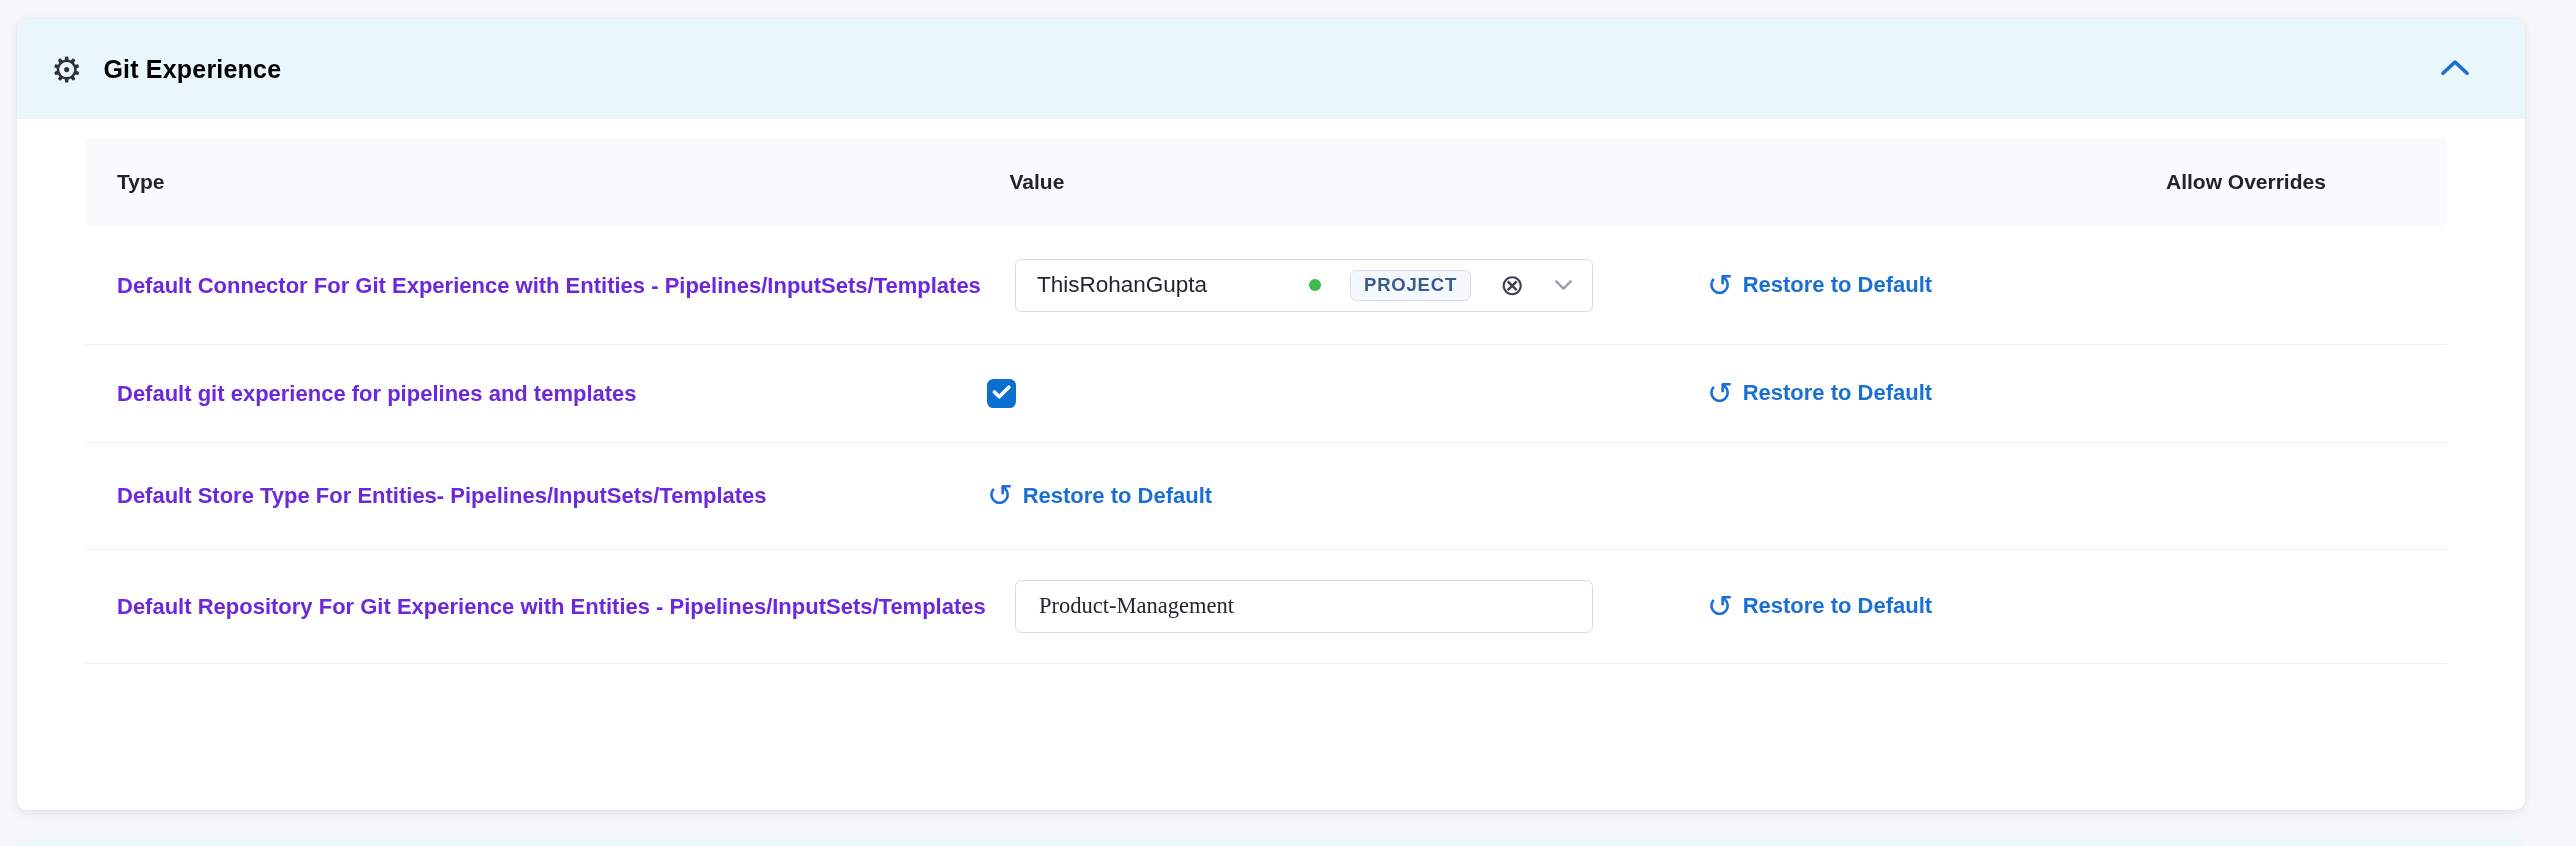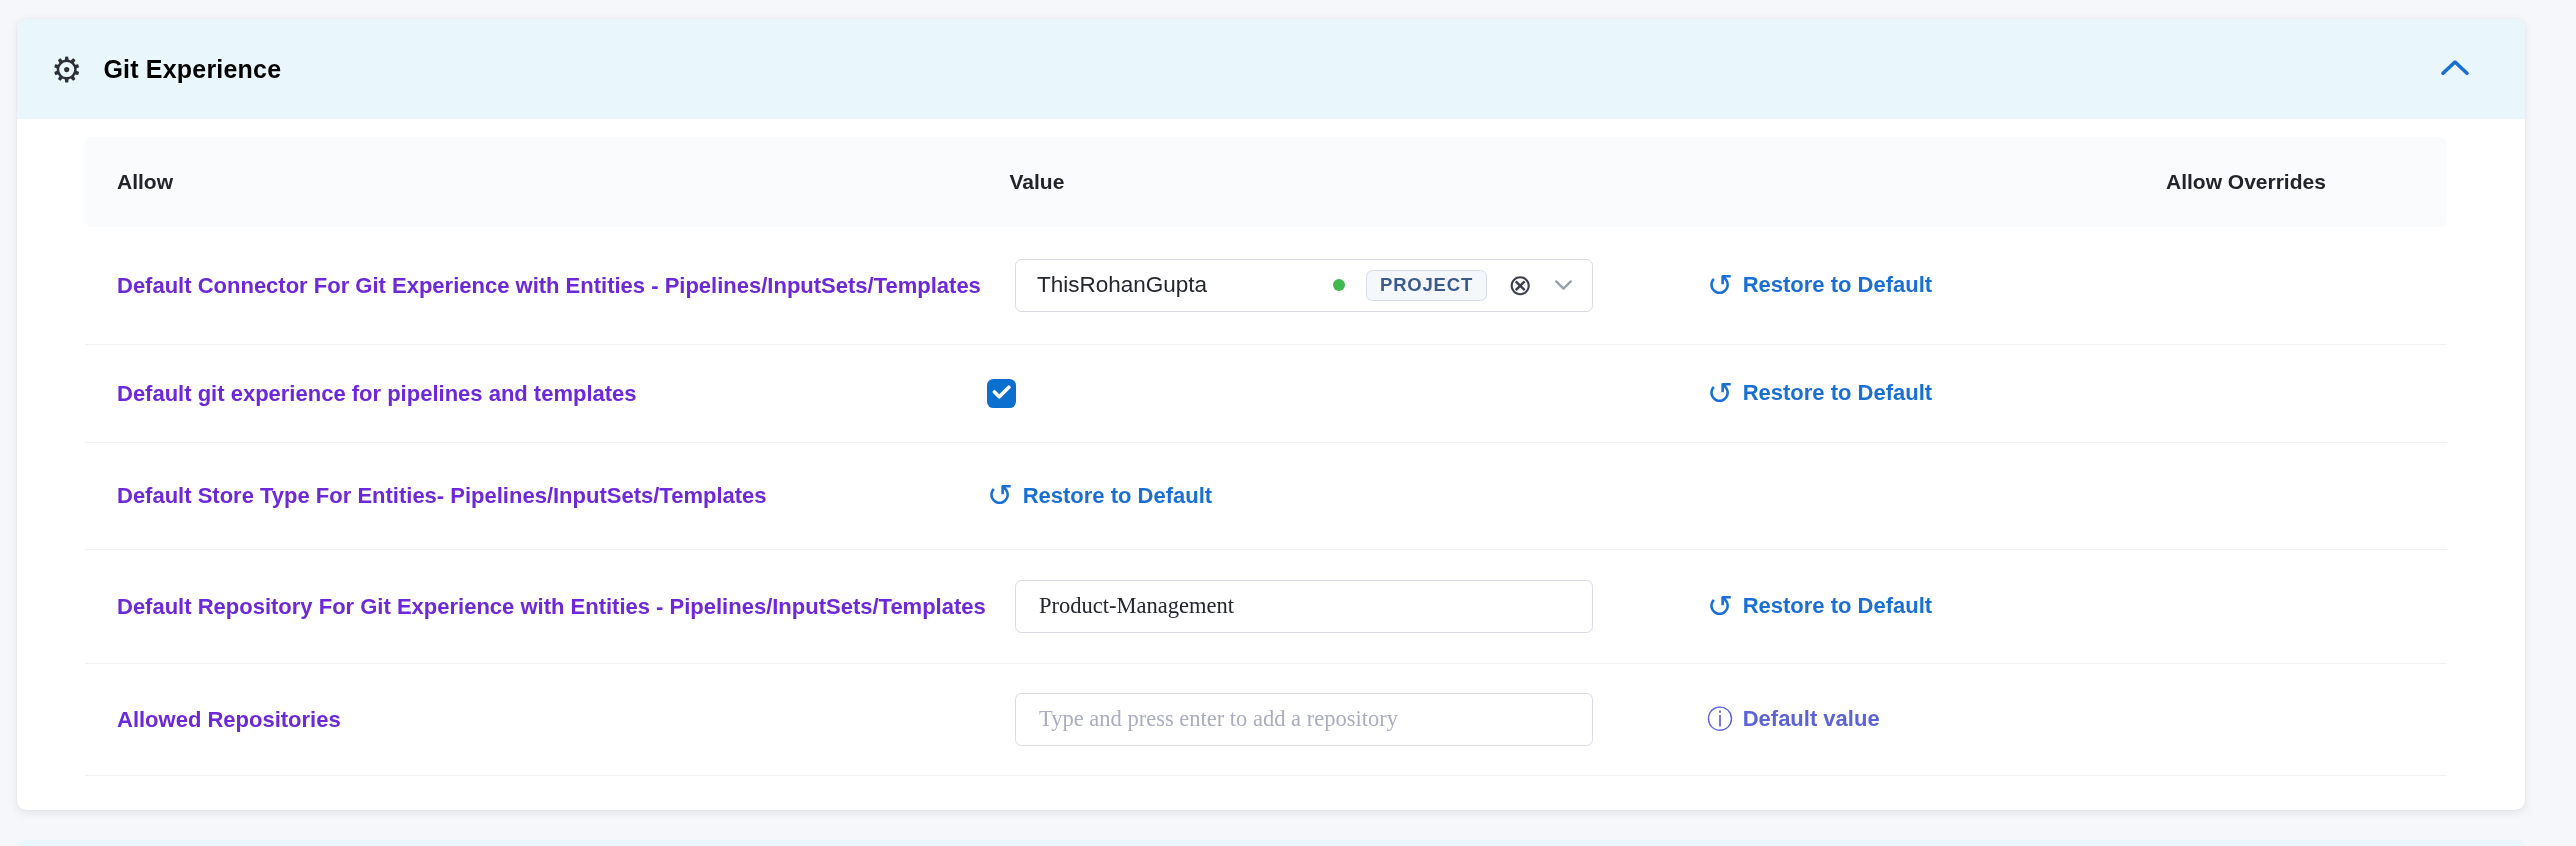--- a/index.html
+++ b/index.html
@@ -49,21 +49,21 @@
     border:1.6px solid #d9dae5;border-radius:6.4px;
     display:flex;align-items:center;padding:0 17.7px 0 21px;
     font-size:22.5px;color:#24262e;cursor:pointer;margin-left:28px;
   }
   .input-box input{
     border:none;outline:none;width:100%;height:100%;
     font-size:22.5px;color:#24262e;background:transparent;
     font-family:Liberation Serif, serif;
   }
   .input-box input::placeholder{color:#abadc0;}
-  .sel-right{margin-left:auto;display:flex;align-items:center;gap:21px;}
+  .sel-right{margin-left:auto;display:flex;align-items:center;gap:29px;}
   .green-dot{width:12px;height:12px;border-radius:50%;background:#3eba4e;}
   .scope-badge{
     font-size:18.5px;font-weight:700;color:#3a5a8d;letter-spacing:0.8px;
     background:#f4f7fc;border:1.6px solid #d8dde9;border-radius:6.4px;
     padding:4.8px 13px;line-height:1.1;
   }
   .clear-icon{font-size:29px;color:#3d3f50;line-height:1;cursor:pointer;font-family:"DejaVu Sans",sans-serif;}
   .checkbox{
     width:29px;height:29px;border-radius:6.4px;background:#0b6fd0;
     display:flex;align-items:center;justify-content:center;cursor:pointer;
@@ -95,21 +95,21 @@
         <svg width="32" height="19.3" viewBox="0 0 40 24">
             <polyline points="5,19 20,5 35,19" fill="none" stroke="#1a6fd4" stroke-width="4.5" stroke-linecap="round" stroke-linejoin="round"></polyline>
           </svg>
       </span>
     </span>
   </div>
 
   <div class="body-wrap">
 
     <div class="grid thead">
-      <div class="th-name">Allow</div>
+      <div class="th-name">Type</div>
       <div class="th-value">Value</div>
       <div></div>
       <div class="th-overrides">Allow Overrides</div>
     </div>
 
     <div class="grid row row-1">
       <div class="setting-label">Default Connector For Git Experience with Entities - Pipelines/InputSets/Templates</div>
       <div>
         <div class="input-box">
           <span>ThisRohanGupta</span>
@@ -166,31 +166,18 @@
           <input type="text" value="Product-Management" style="">
         </div>
       </div>
       <div class="action-link">
         <span class="restore-icon">↺</span>
         <span>Restore to Default</span>
       </div>
       <div></div>
     </div>
 
-    <div class="grid row row-5">
-      <div class="setting-label">Allowed Repositories</div>
-      <div>
-        <div class="input-box">
-          <input type="text" placeholder="Type and press enter to add a repository" style="">
-        </div>
-      </div>
-      <div class="action-link default-link">
-        <span class="info-icon">ⓘ</span>
-        <span>Default value</span>
-      </div>
-      <div></div>
-    </div>
 
   </div>
 </div>
 
 <div class="next-section"></div>
 
 
 </body></html>

